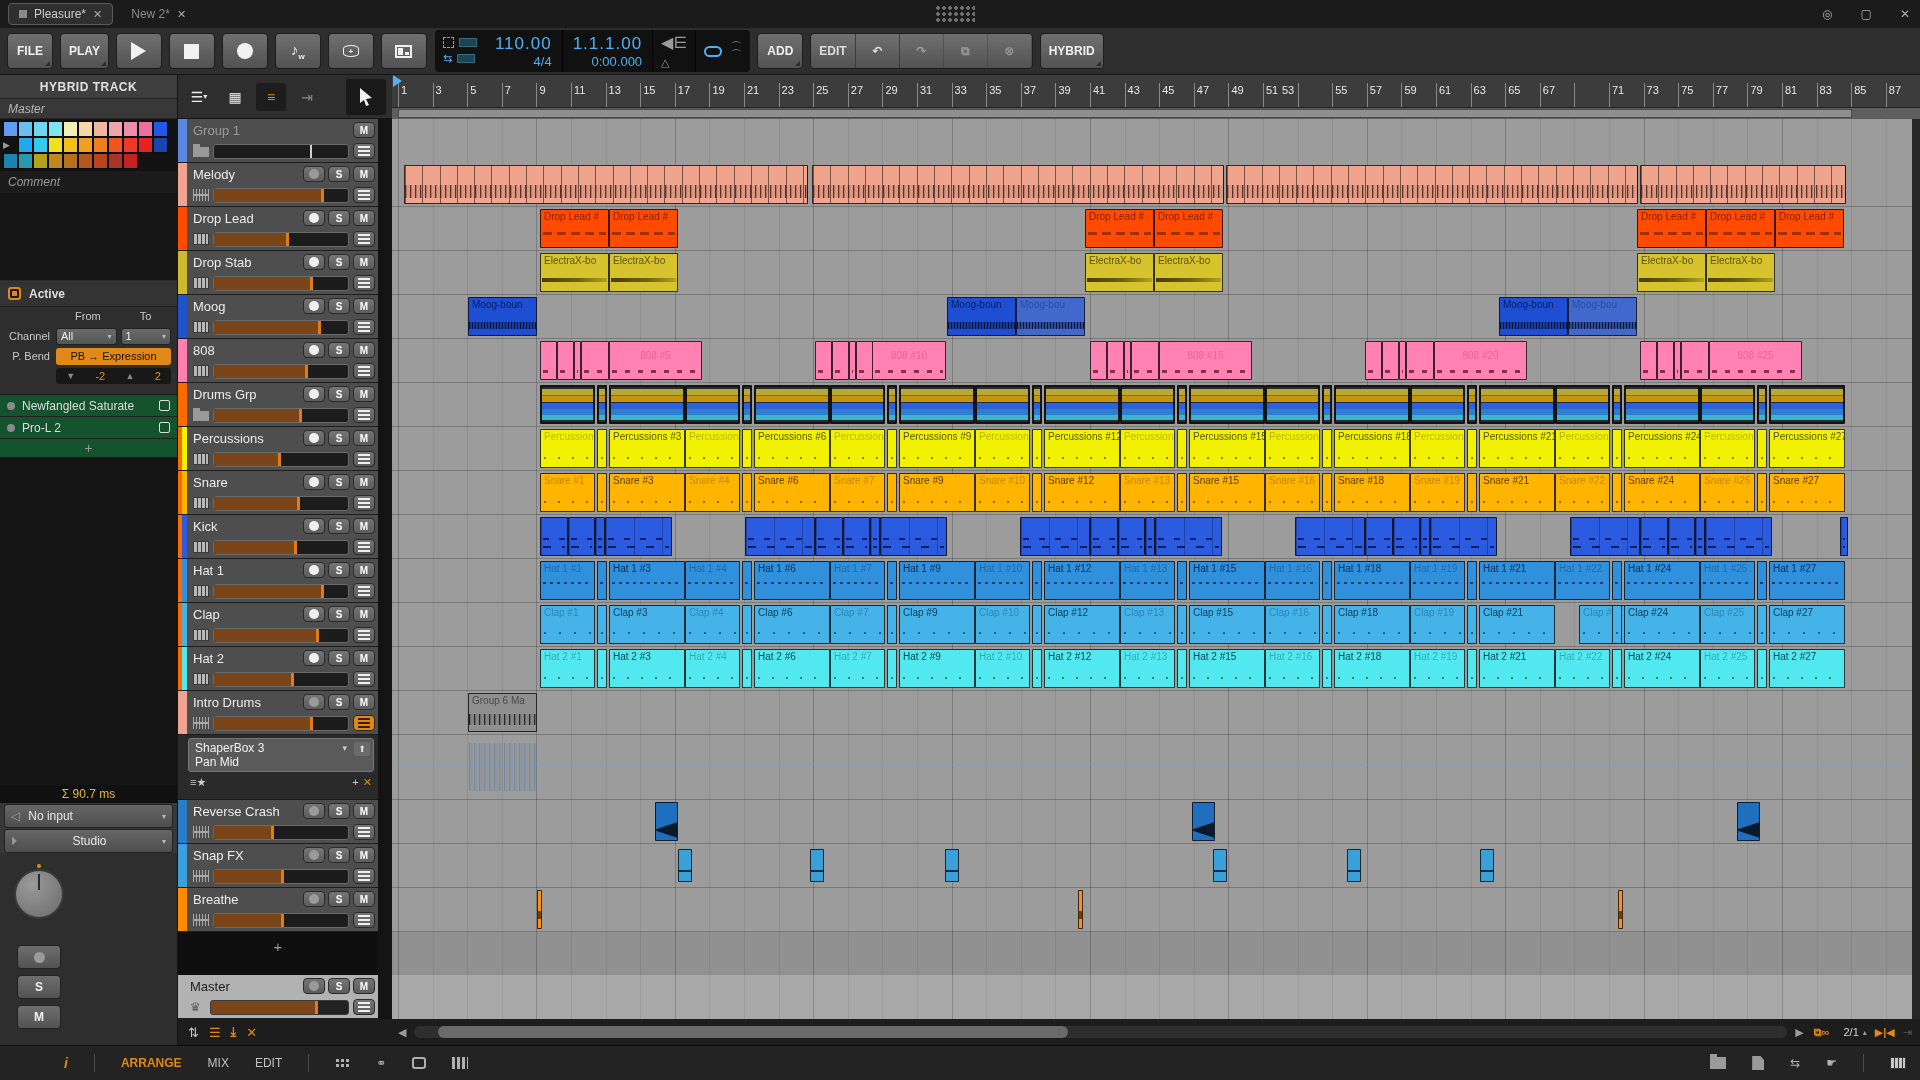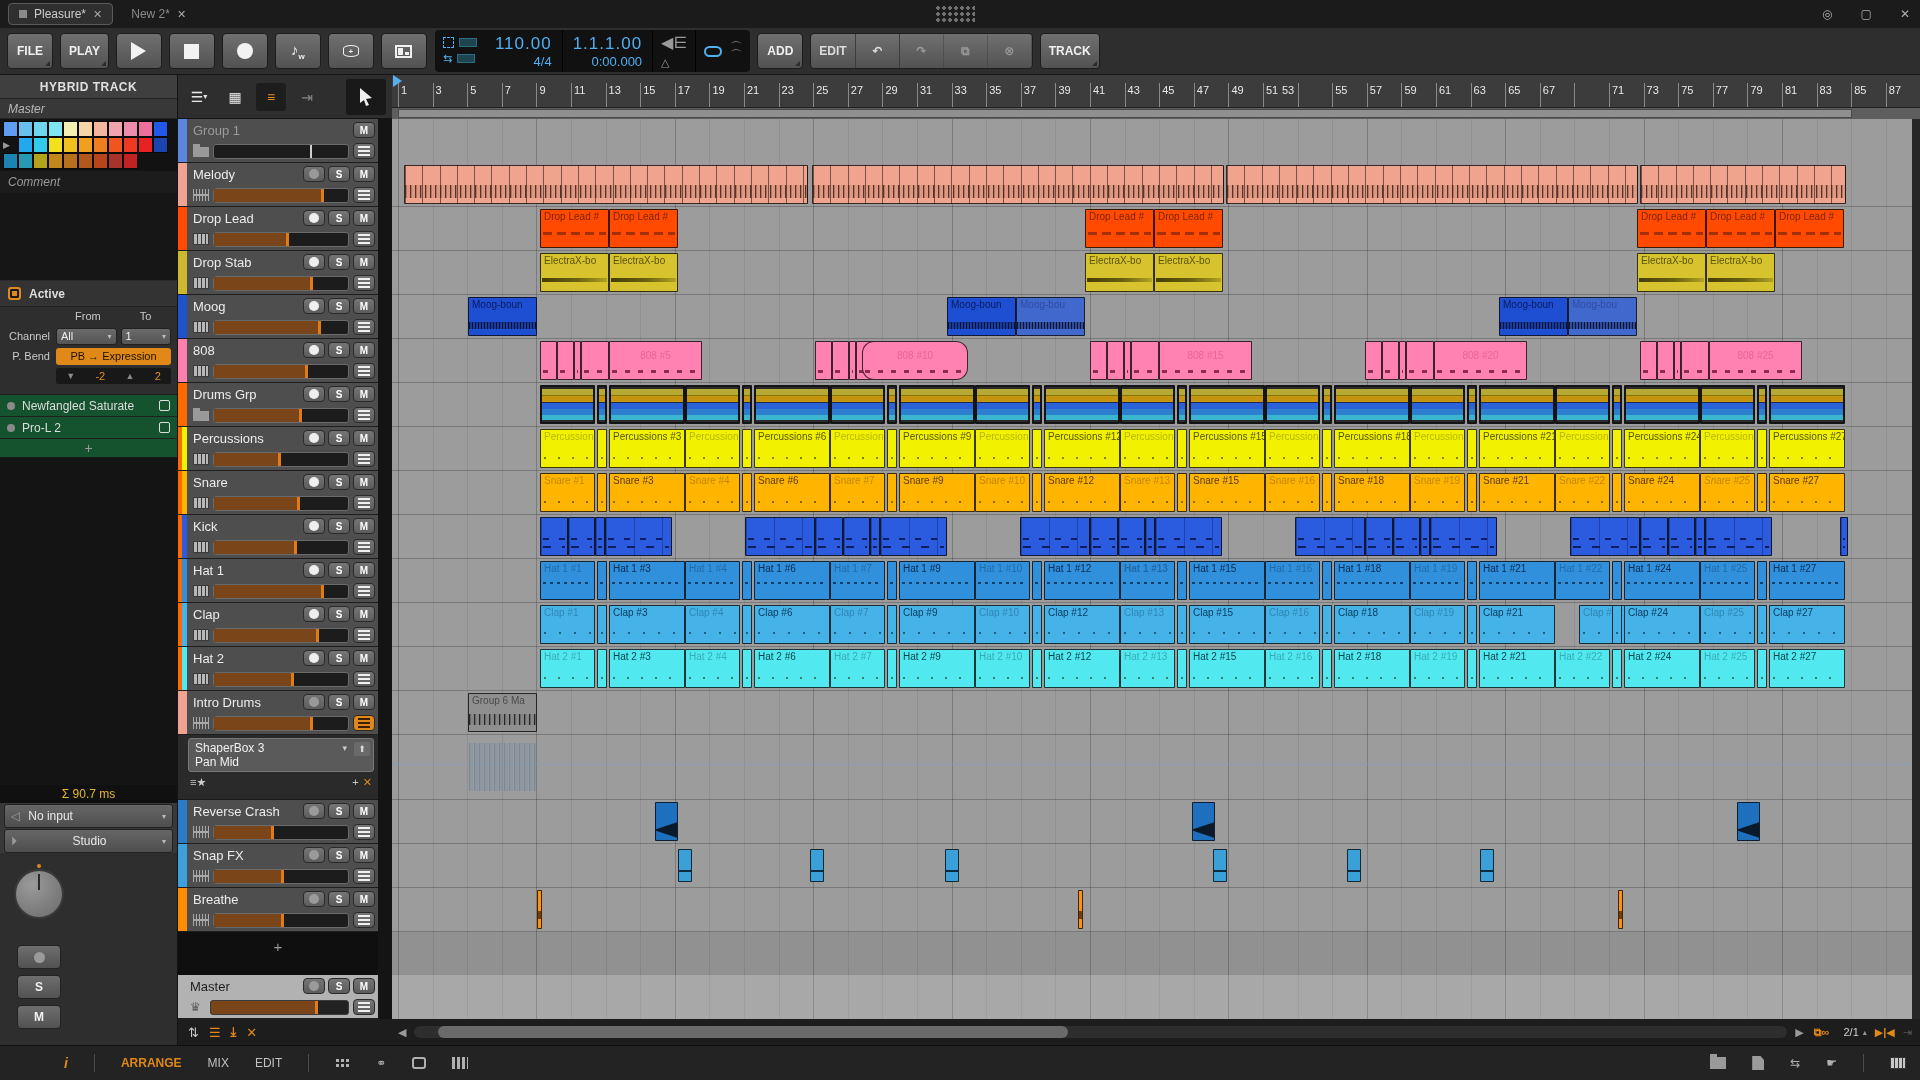--- a/index.html
+++ b/index.html
@@ -291,21 +291,21 @@
     </div>
 
     <div class="tbtn corner">ADD</div>
     <div id="editgroup">
       <div class="gseg corner">EDIT</div>
       <div class="gseg">↶</div>
       <div class="gseg dim-ic">↷</div>
       <div class="gseg dim-ic">⧉</div>
       <div class="gseg dim-ic">⊗</div>
     </div>
-    <div class="tbtn corner">TRACK</div>
+    <div class="tbtn corner">HYBRID</div>
   </div>
 
   <div id="inspector">
     <div id="insp-title">HYBRID TRACK</div>
     <div id="insp-master">Master</div>
     <div id="palette">
         <div class="pc" style="background: rgb(95, 157, 242);"></div>
         <div class="pc" style="background: rgb(104, 192, 238);"></div>
         <div class="pc" style="background: rgb(111, 214, 238);"></div>
         <div class="pc" style="background: rgb(126, 230, 240);"></div>
@@ -1085,21 +1085,21 @@
           <div class="clip c-808" style="left: 165px; width: 17px;"></div>
           <div class="clip c-808" style="left: 182px; width: 7px;"></div>
           <div class="clip c-808" style="left: 189px; width: 28px;"></div>
           <div class="clip c-808 dim" style="left: 217px; width: 93px;">
             <span class="cl">808 #5</span>
           </div>
           <div class="clip c-808" style="left: 423px; width: 17px;"></div>
           <div class="clip c-808" style="left: 440px; width: 17px;"></div>
           <div class="clip c-808" style="left: 457px; width: 7px;"></div>
           <div class="clip c-808" style="left: 464px; width: 28px;"></div>
-          <div class="clip c-808 dim" style="left: 470px; width: 106px; border-radius: 12px;">
+          <div class="clip c-808 dim" style="left: 480px; width: 74px;">
             <span class="cl">808 #10</span>
           </div>
           <div class="clip c-808" style="left: 698px; width: 17px;"></div>
           <div class="clip c-808" style="left: 715px; width: 17px;"></div>
           <div class="clip c-808" style="left: 732px; width: 7px;"></div>
           <div class="clip c-808" style="left: 739px; width: 28px;"></div>
           <div class="clip c-808 dim" style="left: 767px; width: 93px;">
             <span class="cl">808 #15</span>
           </div>
           <div class="clip c-808" style="left: 973px; width: 17px;"></div>
@@ -1325,21 +1325,21 @@
           <div class="clip c-hat1" style="left: 507px; width: 76px;">
             <span class="cl">Hat 1 #9</span>
           </div>
           <div class="clip c-hat1 dim" style="left: 583px; width: 55px;">
             <span class="cl">Hat 1 #10</span>
           </div>
           <div class="clip c-hat1" style="left: 640px; width: 10px;"></div>
           <div class="clip c-hat1" style="left: 652px; width: 76px;">
             <span class="cl">Hat 1 #12</span>
           </div>
-          <div class="clip c-hat1 dim" style="left: 728px; width: 55px; font-weight: bold;">
+          <div class="clip c-hat1 dim" style="left: 728px; width: 55px;">
             <span class="cl">Hat 1 #13</span>
           </div>
           <div class="clip c-hat1" style="left: 785px; width: 10px;"></div>
           <div class="clip c-hat1" style="left: 797px; width: 76px;">
             <span class="cl">Hat 1 #15</span>
           </div>
           <div class="clip c-hat1 dim" style="left: 873px; width: 55px;">
             <span class="cl">Hat 1 #16</span>
           </div>
           <div class="clip c-hat1" style="left: 930px; width: 10px;"></div>

